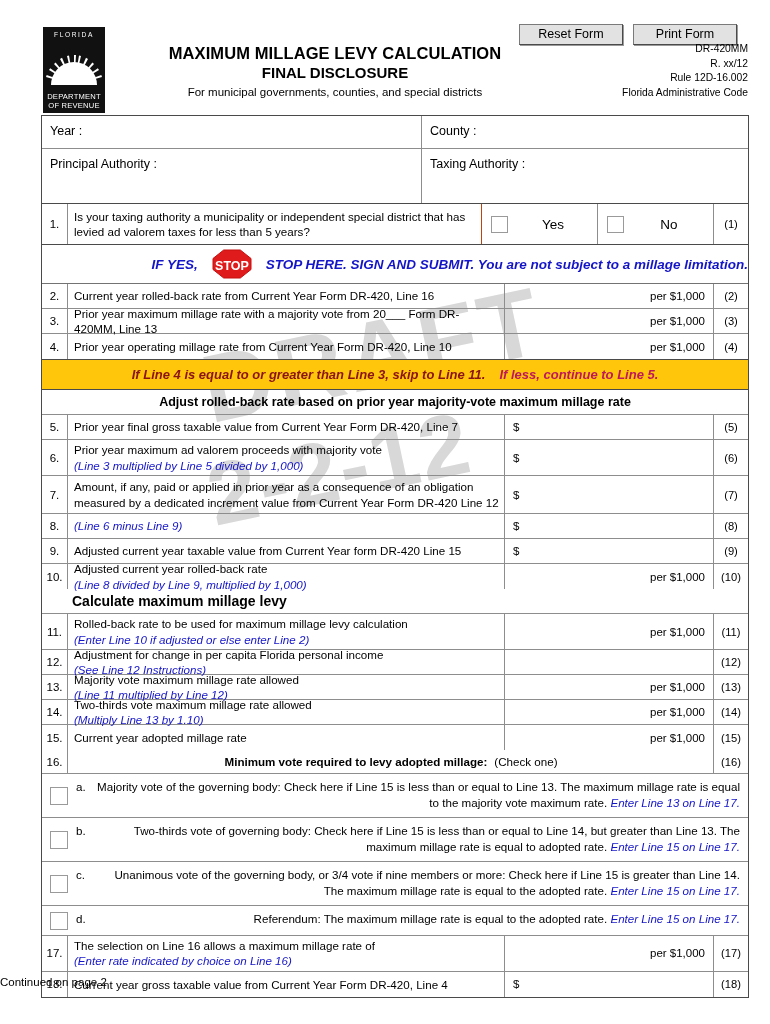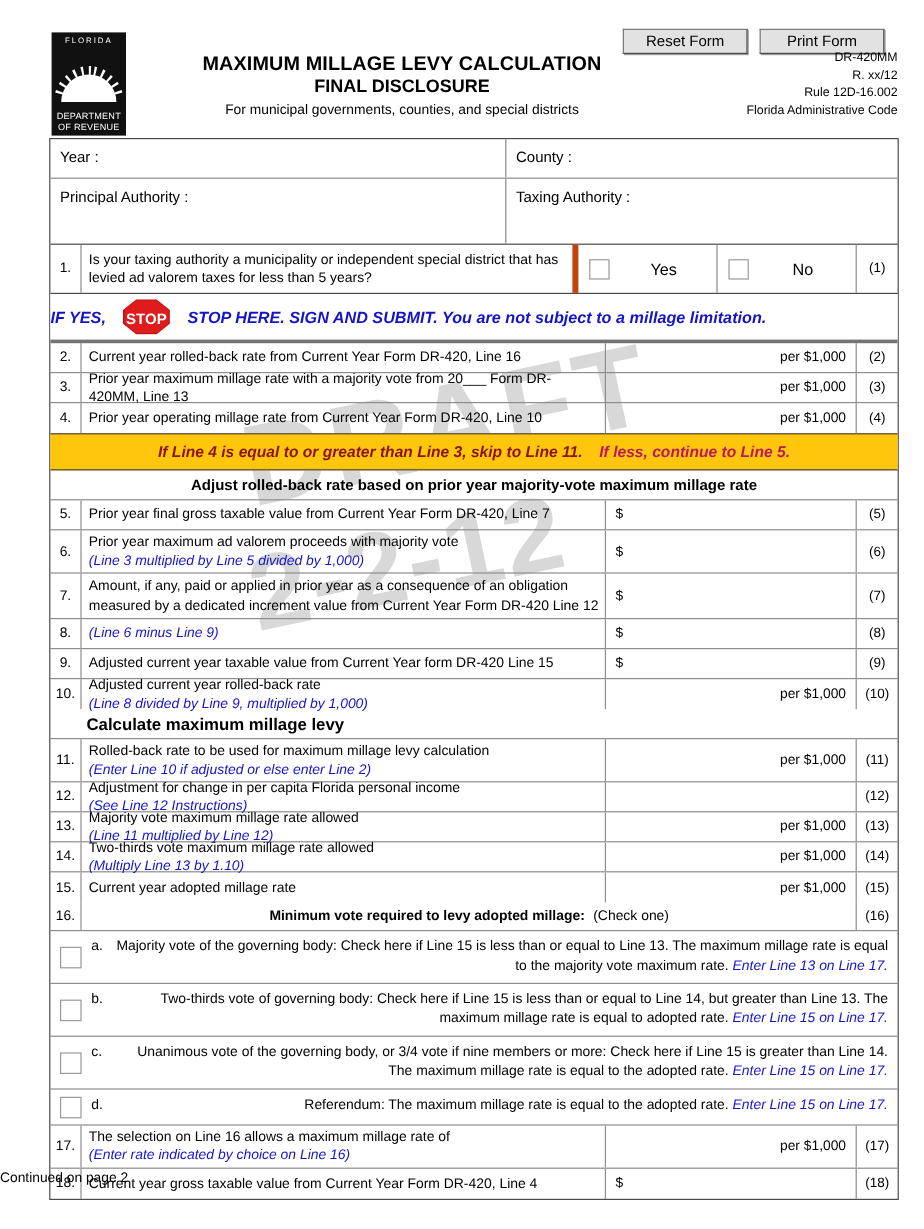--- a/index.html
+++ b/index.html
@@ -232,21 +232,21 @@
   .bold { font-weight: bold; }
 
   
   .q-label {
     flex: 1 1 auto;
     font-size: 11.6px;
     line-height: 1.33;
     display: flex;
     align-items: center;
     padding: 4px 6px;
-    border-right: 5px solid #c2410c;
+    border-right: 1px solid #c2410c;
   }
   .ynbox {
     width: 97px;
     min-width: 97px;
     display: flex;
     align-items: center;
     gap: 10px;
     padding: 0 9px;
     border-right: 1px solid #8d8d8d;
     font-size: 13.5px;
@@ -260,23 +260,23 @@
     box-sizing: border-box;
     display: inline-block;
     flex: 0 0 auto;
   }
 
   
   .stoprow {
     height: 38px;
     display: flex;
     align-items: center;
-    justify-content: flex-start;
+    justify-content: flex-end;
     gap: 0;
-    border-bottom: 3px solid #737373;
+    border-bottom: 1px solid #737373;
     background: #fff;
   }
   .stop-if {
     color: #1414c8;
     font-style: italic;
     font-weight: bold;
     font-size: 13.5px;
     margin-right: 14px;
   }
   .stop-sign {

